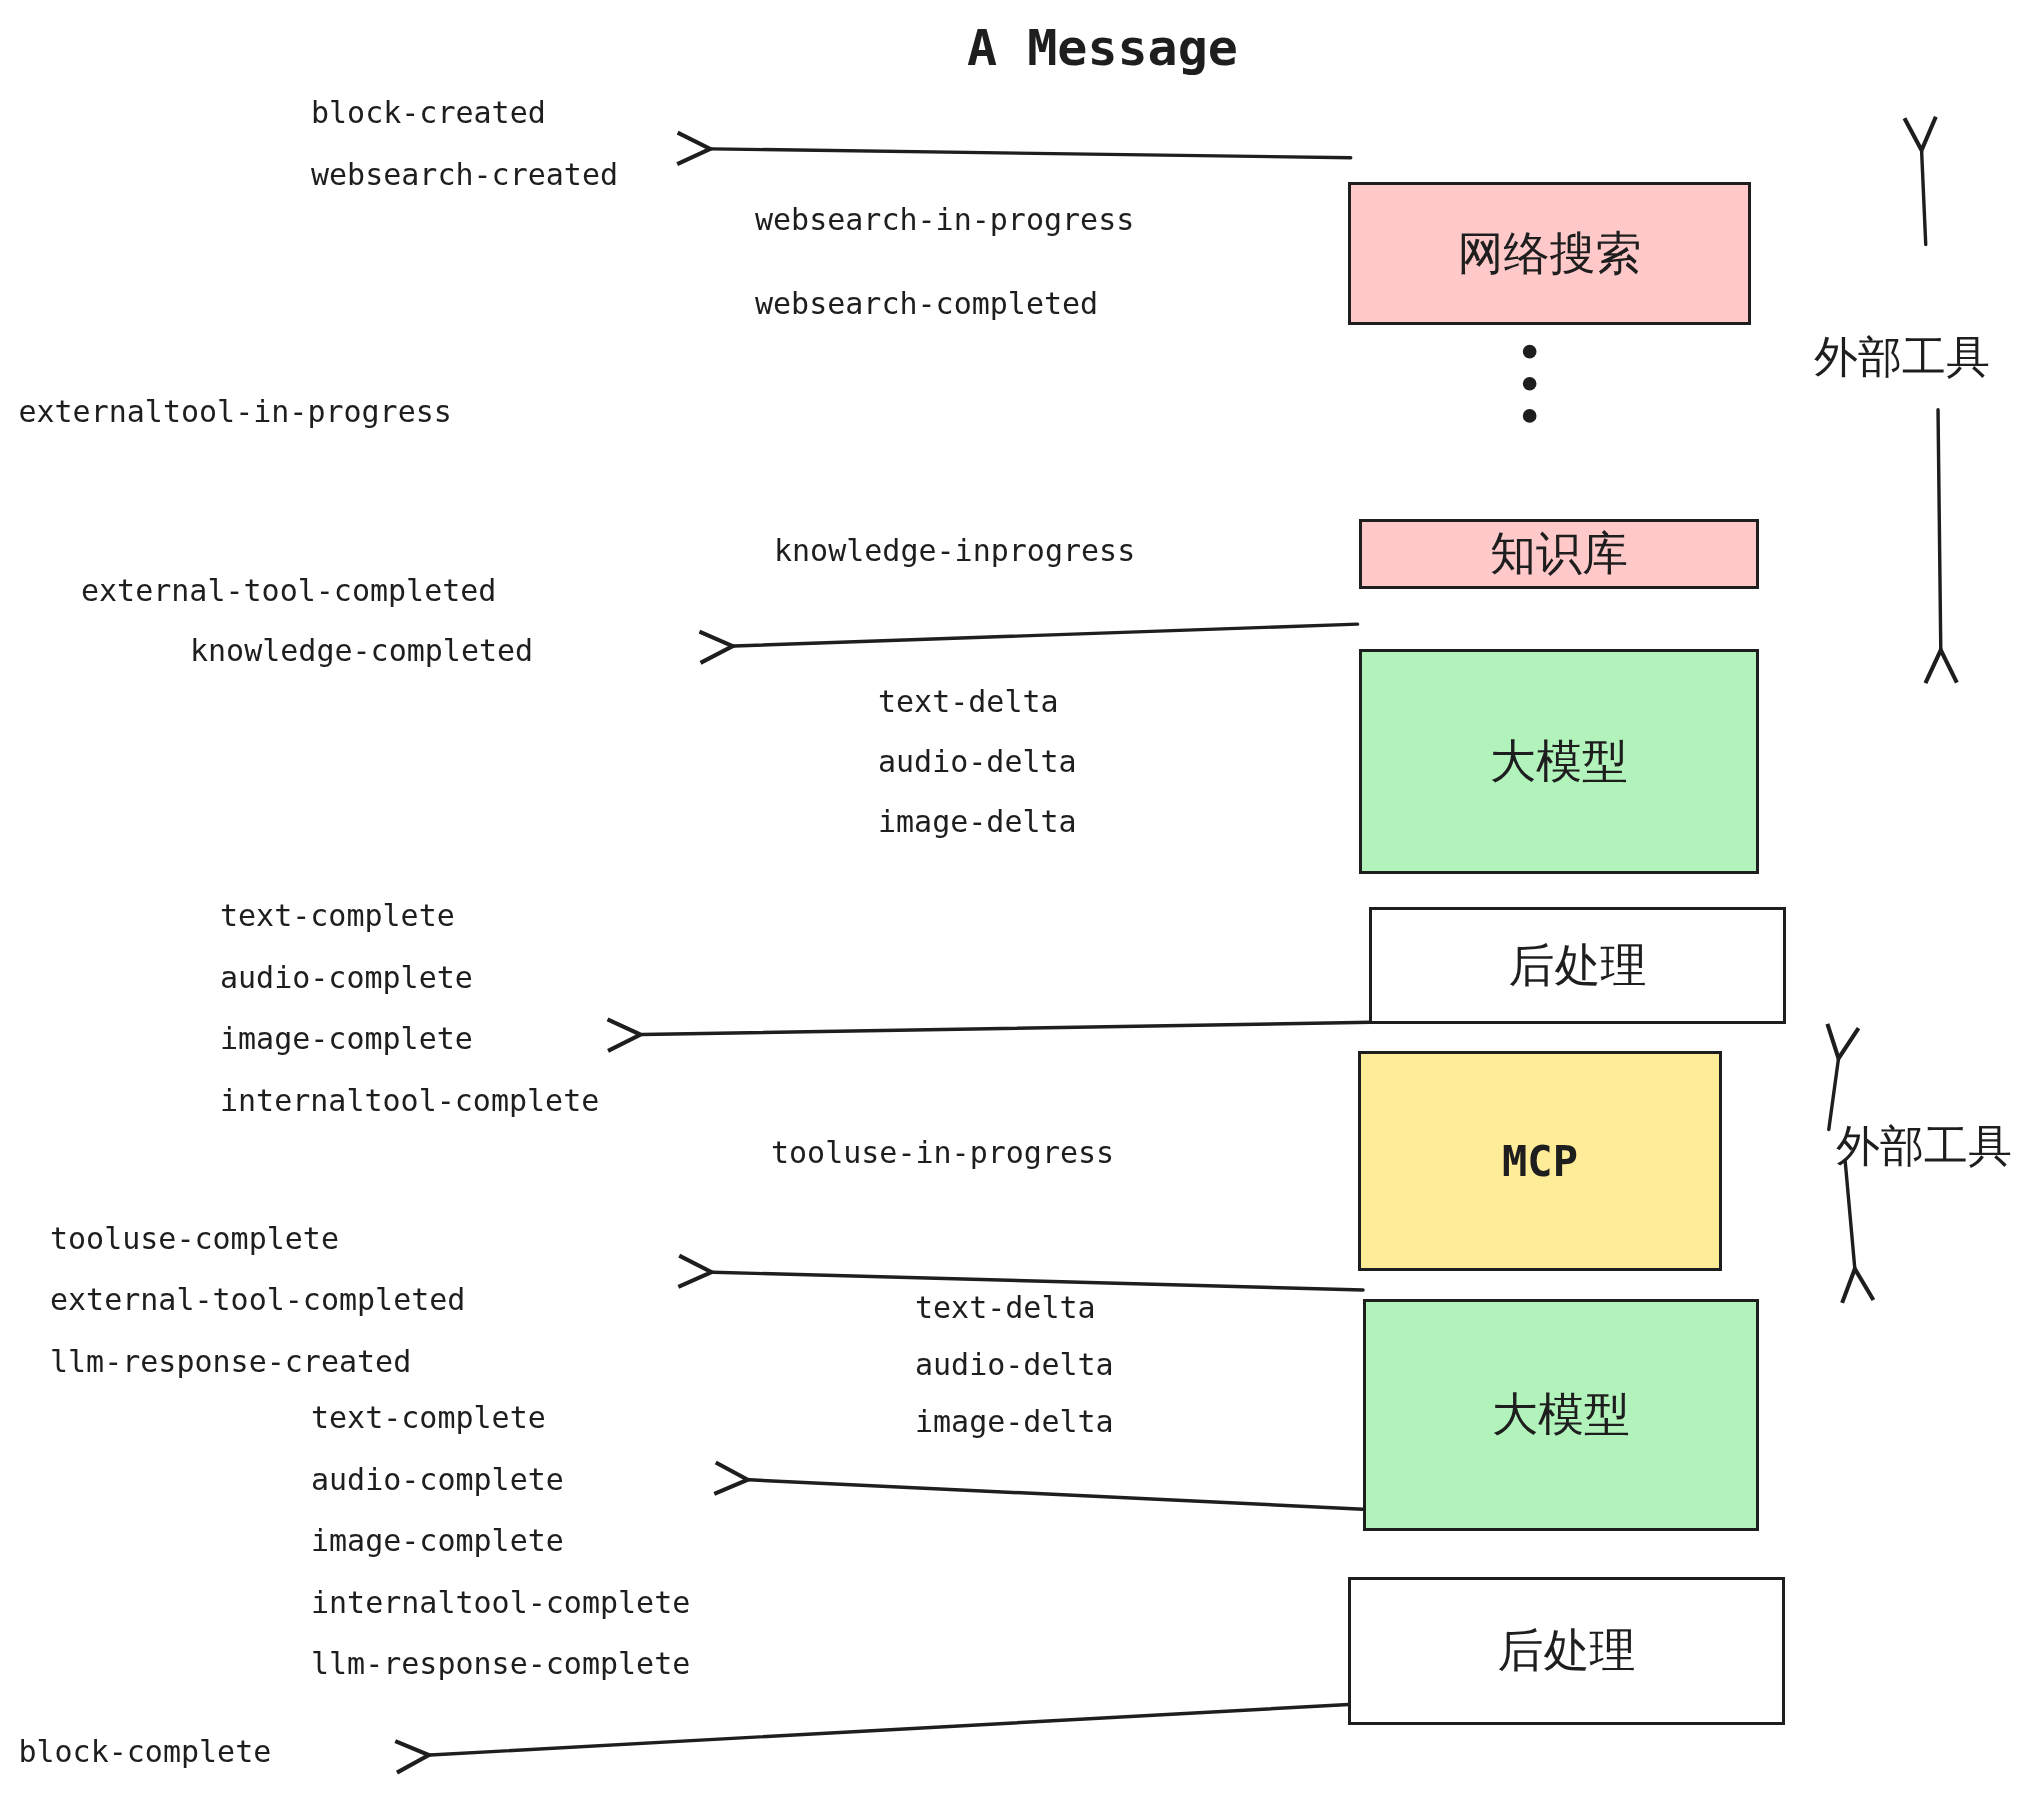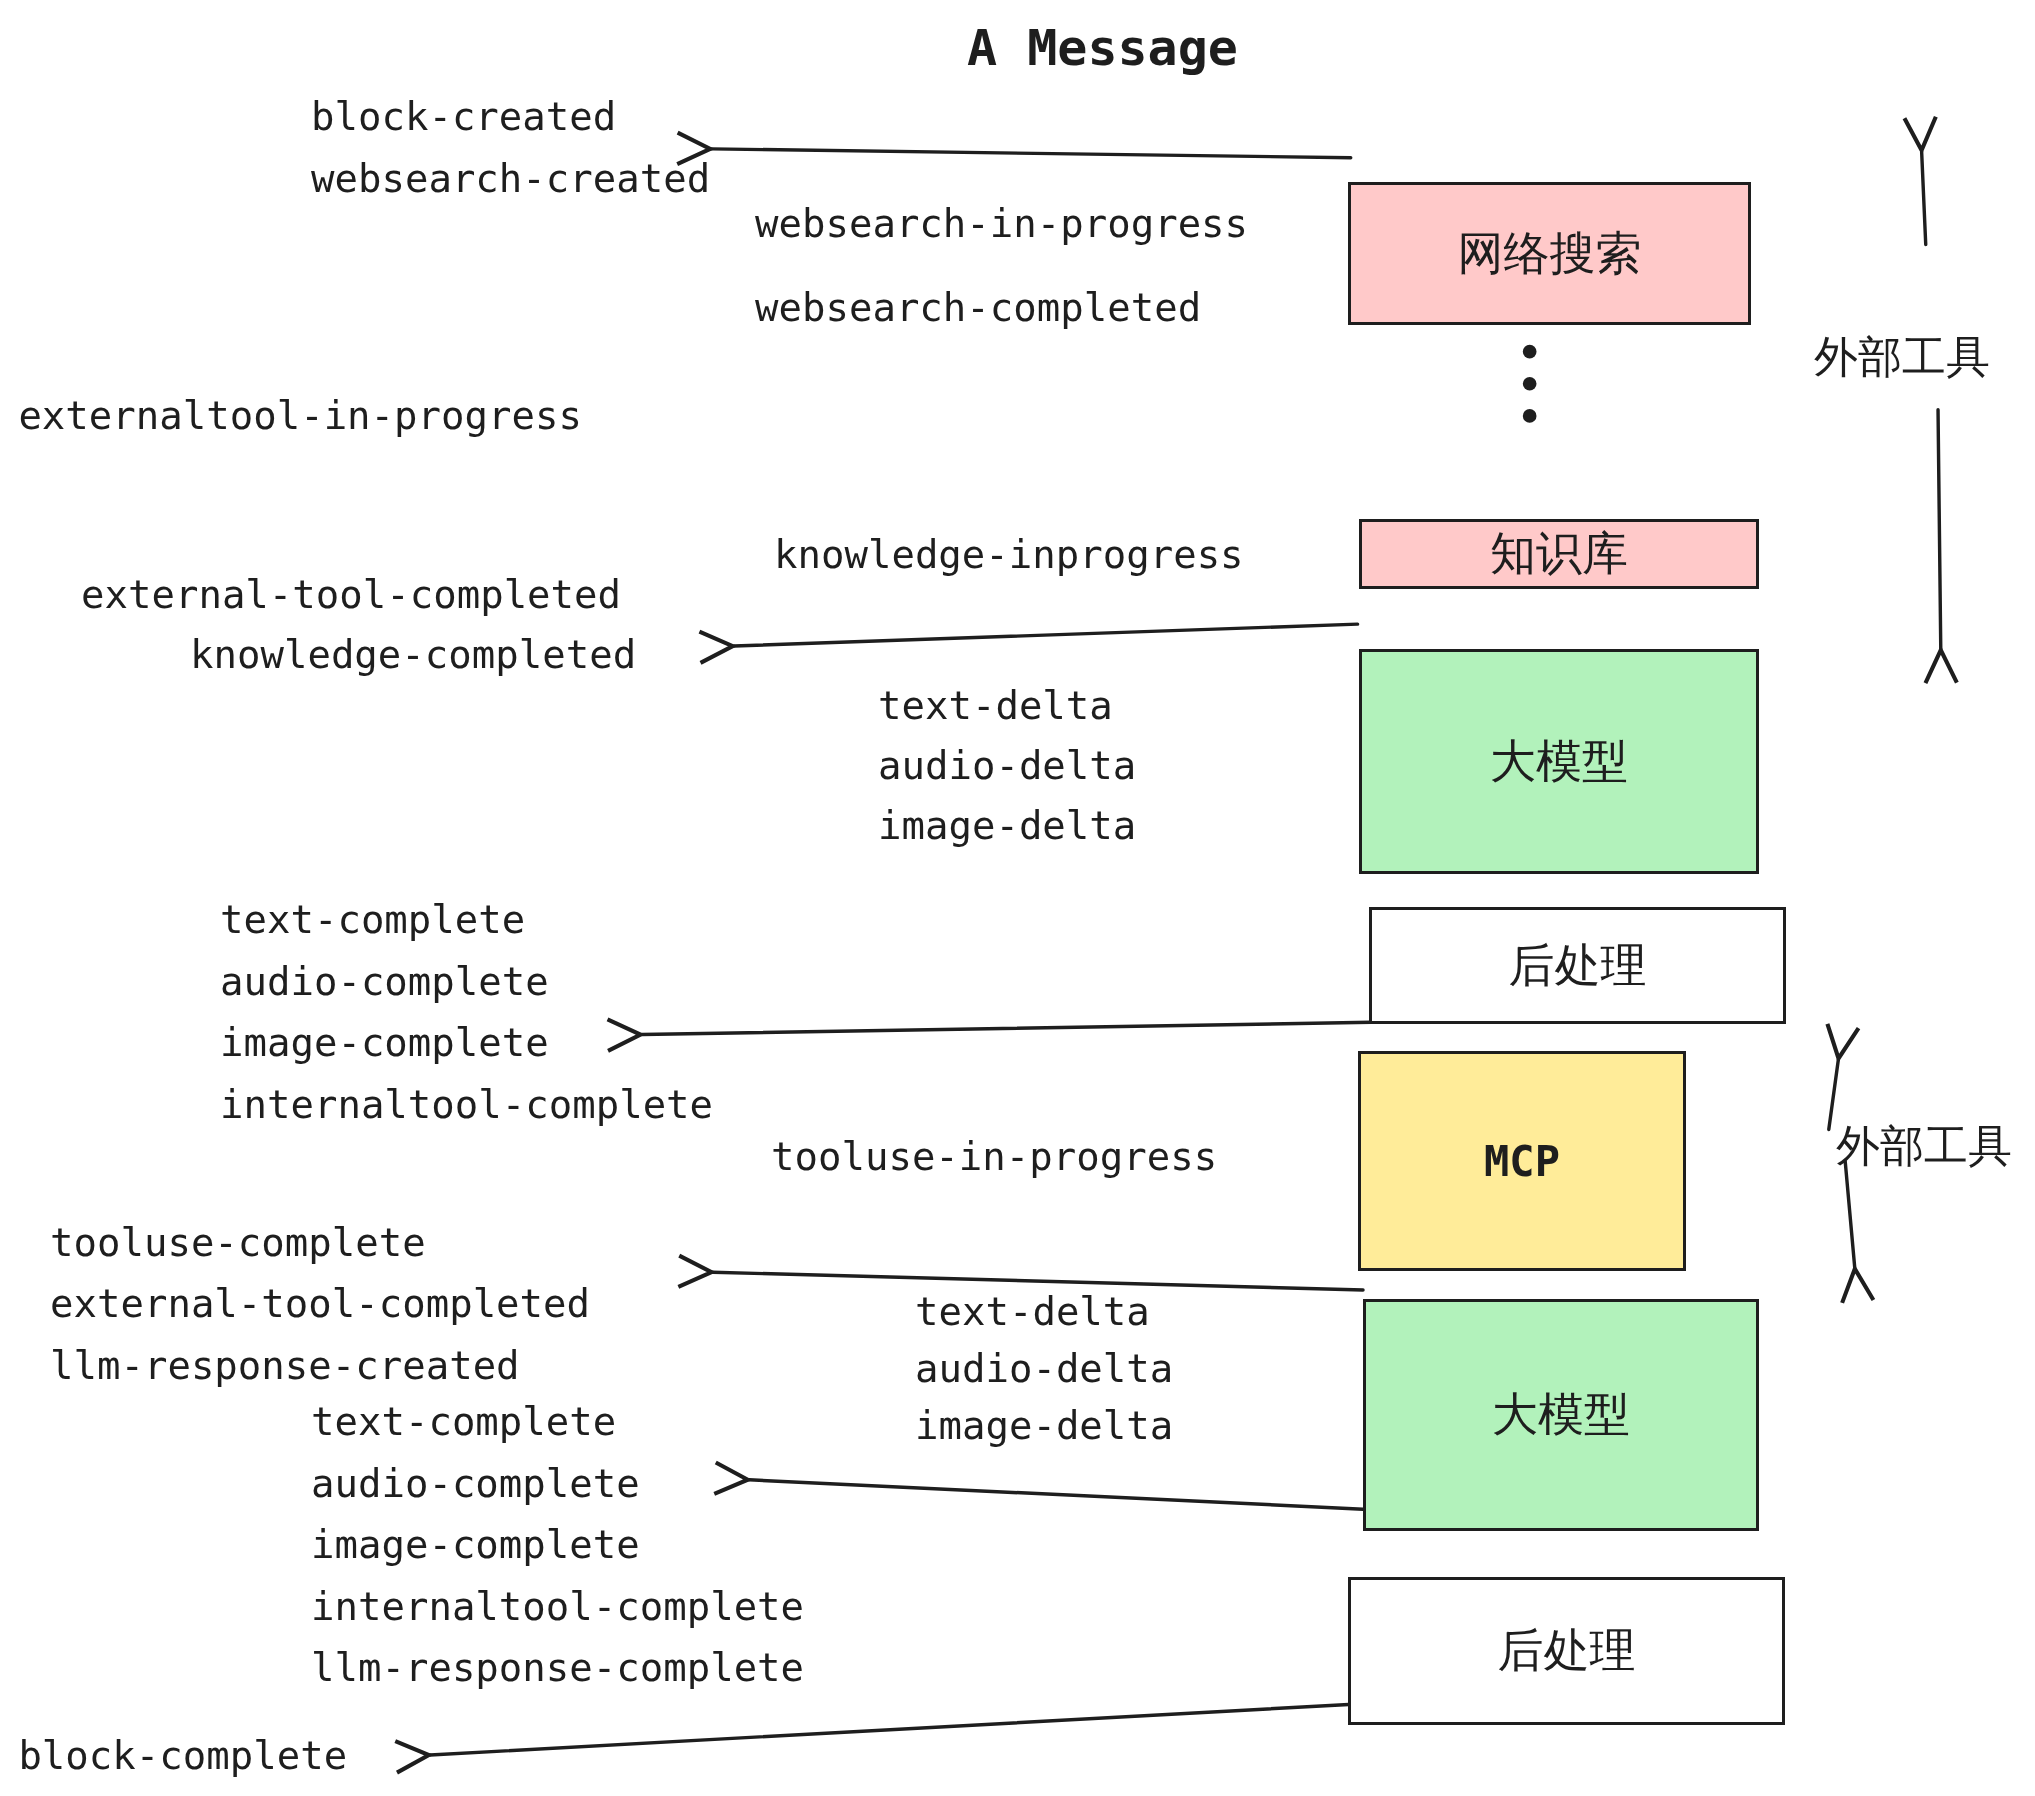--- a/index.html
+++ b/index.html
@@ -2,21 +2,21 @@
 <html style="--stroke: #1e1e1e; --pink: #ffc9c9; --green: #b2f2bb; --yellow: #ffec99; --white: #ffffff;font-size:11px"><head>
 <meta charset="utf-8">
 <style>
   html,body{margin:0;padding:0;background:#ffffff;}
   body{
     position:relative;width:2035px;height:1796px;overflow:hidden;
     font-family:"DejaVu Sans Mono","Liberation Sans",sans-serif;
     color:var(--stroke,#1e1e1e);
   }
   .title{position:absolute;font-size:50px;font-weight:bold;white-space:nowrap;}
-  .evt{position:absolute;font-size:39px;white-space:nowrap;line-height:1.1;}
+  .evt{position:absolute;font-size:30px;white-space:nowrap;line-height:1.1;}
   .box{
     position:absolute;border:3.4px solid var(--stroke,#1e1e1e);
     display:flex;align-items:center;justify-content:center;
     font-size:46px;white-space:nowrap;box-sizing:border-box;
     font-family:"Liberation Sans","DejaVu Sans Mono",sans-serif;
     margin-top:12px;
   }
   .box.pink{background:var(--pink,#ffc9c9);}
   .box.green{background:var(--green,#b2f2bb);}
   .box.yellow{background:var(--yellow,#ffec99);}
@@ -58,21 +58,21 @@
     <circle cx="2240" cy="609" r="10"></circle>
   </g>
 </svg>
 
 <div class="title" style="left:967px;top:19px">A Message</div>
 
 <div class="box pink" style="left:1348px;top:170px;width:403px;height:143px">网络搜索</div>
 <div class="box pink" style="left:1359px;top:507px;width:400px;height:70px">知识库</div>
 <div class="box green" style="left:1359px;top:637px;width:400px;height:225px">大模型</div>
 <div class="box white" style="left:1369px;top:895px;width:417px;height:117px">后处理</div>
-<div class="box yellow mono" style="left:1358px;top:1039px;width:328px;height:220px">MCP</div>
+<div class="box yellow mono" style="left:1358px;top:1039px;width:364px;height:220px">MCP</div>
 <div class="box green" style="left:1363px;top:1287px;width:396px;height:232px">大模型</div>
 <div class="box white" style="left:1348px;top:1565px;width:437px;height:148px">后处理</div>
 
 <div class="side" style="left:1814px;top:328px">外部工具</div>
 <div class="side" style="left:1836px;top:1117px">外部工具</div>
 
 <div class="evt" style="left:311px;top:96px">block-created</div>
 <div class="evt" style="left:311px;top:158px">websearch-created</div>
 <div class="evt" style="left:755px;top:203px">websearch-in-progress</div>
 <div class="evt" style="left:755px;top:287px">websearch-completed</div>

